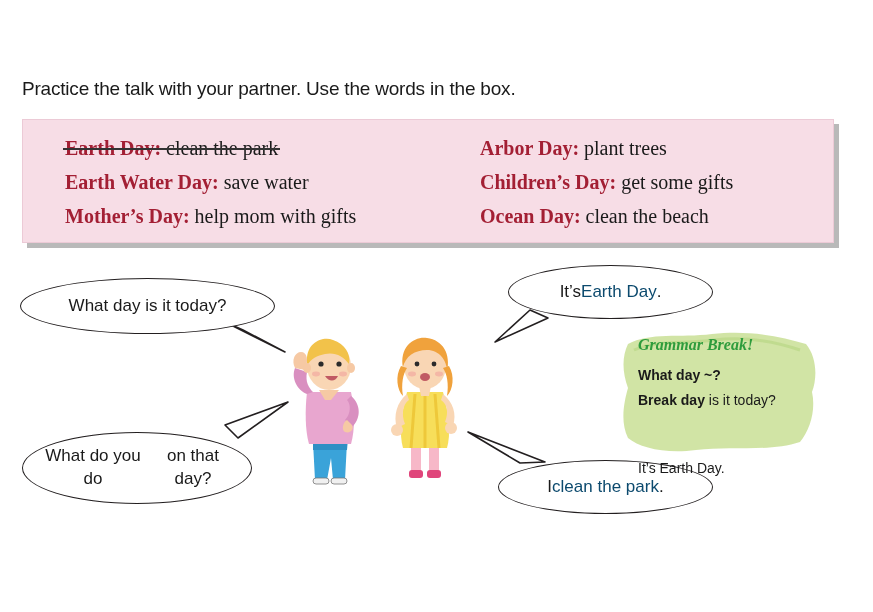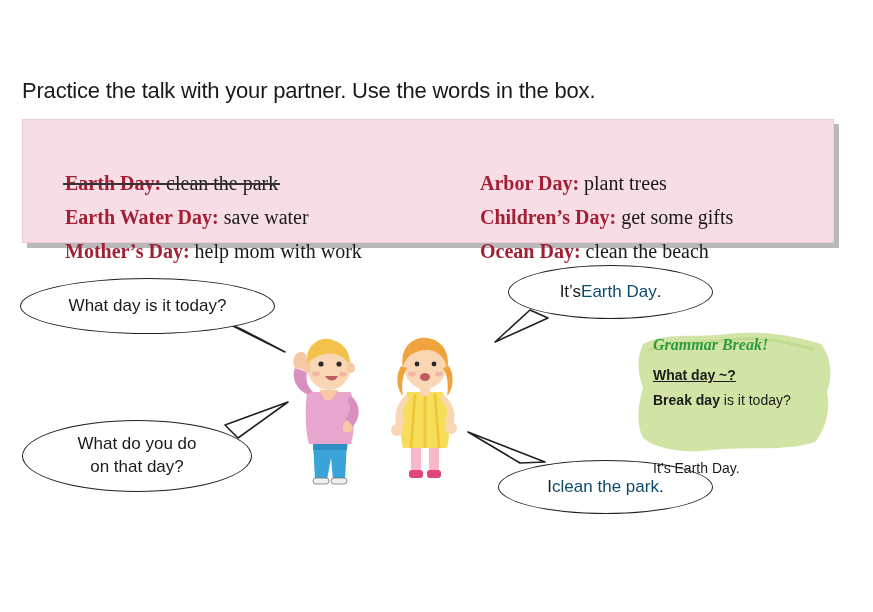--- a/index.html
+++ b/index.html
@@ -13,21 +13,21 @@
     font-family: "Liberation Sans", sans-serif;
     position: relative;
     overflow: hidden;
   }
 
   
   .instruction {
     position: absolute;
     left: 22px;
     top: 78px;
-    font-size: 22px;
+    font-size: 19px;
     color: #1a1a1a;
     font-family: "Liberation Sans", sans-serif;
     letter-spacing: -0.2px;
     white-space: nowrap;
   }
 
   
   .wordbox-shadow {
     position: absolute;
     left: 27px;
@@ -51,21 +51,20 @@
     left: 0;
     top: 0;
     width: 100%;
     height: 100%;
     display: flex;
   }
   .wordbox-col {
     flex: 1;
     padding: 18px 2px 0 42px;
     box-sizing: border-box;
-    margin-top: 35px;
   }
   .wordbox-col.right {
     padding-left: 62px;
   }
   .word-item {
     font-family: "Liberation Serif", serif;
     font-size: 20px;
     color: #222222;
     line-height: 1.0;
     margin-bottom: 14px;
@@ -109,32 +108,32 @@
     padding: 6px 14px;
   }
   .bubble .hl {
     color: #0c4a6e;
   }
 
   
   #bubble-q1 { left: 20px;  top: 278px; width: 255px; height: 56px; }
 
   
-  #bubble-q2 { left: 22px; top: 420px; width: 230px; height: 72px; flex-direction: column;}
+  #bubble-q2 { left: 22px; top: 432px; width: 230px; height: 72px; flex-direction: row;}
 
   
   #bubble-a1 { left: 508px; top: 265px; width: 205px; height: 54px; justify-content: center; }
 
   
   #bubble-a2 { left: 498px; top: 460px; width: 215px; height: 54px; }
 
   
   .grammar {
     position: absolute;
-    left: 635px;
+    left: 620px;
     top: 330px;
     width: 200px;
     height: 135px;
   }
   .grammar-bg {
     position: absolute;
     left: 0; top: 0;
     width: 200px; height: 135px;
   }
   .grammar-title {
@@ -150,21 +149,21 @@
   }
   .grammar-line {
     position: absolute;
     left: 18px;
     font-family: "Liberation Sans", sans-serif;
     font-size: 14px;
     color: #1a1a1a;
     white-space: nowrap;
   }
   .grammar-line b { font-weight: bold; }
-  #g-line1 { top: 37px; text-decoration: underline; }
+  #g-line1 { top: 37px; }
   #g-line2 { top: 62px; }
   #g-line3 { top: 86px; margin-top: 44px; }
 
   
   .characters {
     position: absolute;
     left: 285px;
     top: 330px;
     width: 230px;
     height: 160px;
@@ -184,21 +183,21 @@
         <span class="term">Earth Day:</span><span class="def"> clean the park</span>
         <span class="strike"></span>
       </div>
       <div style="height:0"></div>
 
       <div class="word-item">
         <span class="term">Earth Water Day:</span><span class="def"> save water</span>
       </div>
 
       <div class="word-item">
-        <span class="term">Mother’s Day:</span><span class="def"> help mom with work</span>
+        <span class="term">Mother’s Day:</span><span class="def"> help mom with gifts</span>
       </div>
     </div>
 
     <div class="wordbox-col right">
       <div class="word-item">
         <span class="term">Arbor Day:</span><span class="def"> plant trees</span>
       </div>
       <div class="word-item">
         <span class="term">Children’s Day:</span><span class="def"> get some gifts</span>
       </div>

